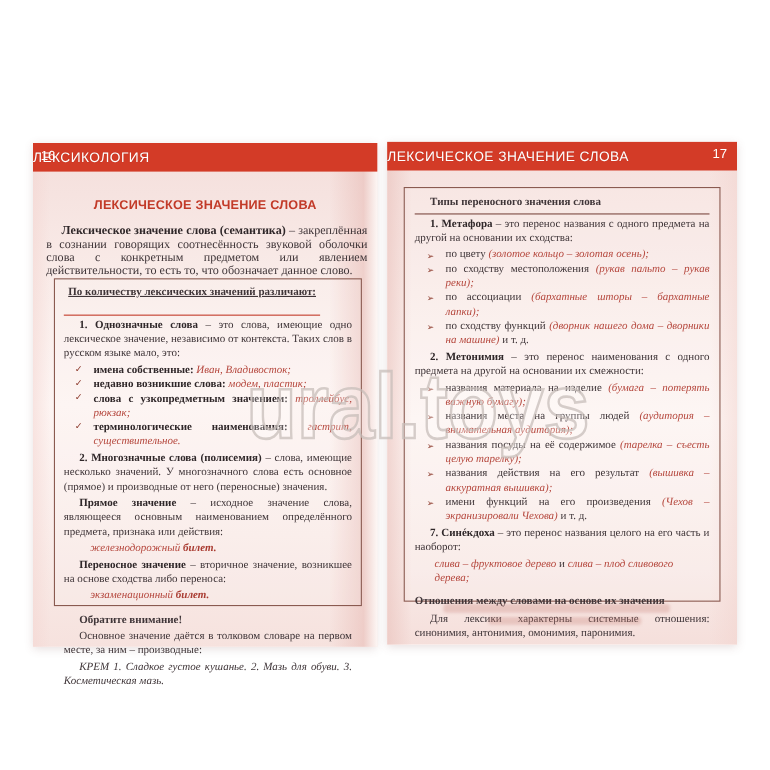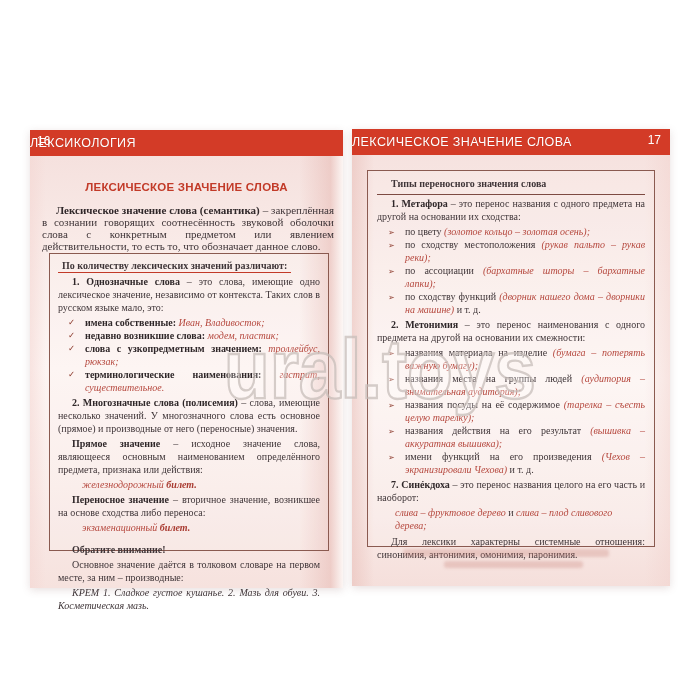--- a/index.html
+++ b/index.html
@@ -35,21 +35,21 @@
   b.lead{color:#2f2729;}
 
   
   .box{border:1px solid #8a5a50;background:rgba(255,255,255,0.12);position:absolute;}
   .box-left{left:19px;right:14px;top:123px;bottom:37px;padding:5px 8px 4px 8px;}
   .box-right{left:15px;right:15px;top:41px;bottom:39px;padding:6px 9px 4px 9px;}
   .box p{margin:0 0 2px 0;font-size:10px;line-height:13px;text-align:justify;
     text-indent:14px;color:#3f3538;}
   .box-heading{text-align:center;color:#c23a28;font-weight:bold;font-size:10.4px;
     margin:1px 2px 5px 2px;text-indent:0 !important;}
-  .box-heading .hl{border-bottom:1px solid #c23a28;padding:0 4px 0 4px;display:inline-block;}
+  .box-heading .hl{border-bottom:1px solid #c23a28;padding:0 4px 14px 4px;display:inline-block;text-decoration:underline;}
   .box-heading--ruled{border-bottom:1px solid #7d4a42;padding-bottom:4px;margin:1px 2px 6px 2px;
     text-align:center;color:#c23a28;font-weight:bold;font-size:10.4px;text-indent:0;}
 
   ul.marked{list-style:none;margin:0 0 2px 0;padding:0;}
   ul.marked li{position:relative;padding-left:27px;font-size:10px;line-height:13px;
     text-align:justify;color:#3f3538;margin:0;}
   ul.marked li .mark{position:absolute;left:10px;top:0;color:#8c3a2c;
     font-family:"DejaVu Sans",sans-serif;font-size:8.5px;}
   ul.arrows li{padding-left:28px;}
   ul.arrows li .mark{left:11px;font-size:8px;top:1px;}
@@ -139,20 +139,21 @@
         <li><span class="mark">➢</span><span>названия посуды на её содержимое </span><span class="ex">(тарелка – съесть целую тарелку);</span><span></span></li>
         <li><span class="mark">➢</span><span>названия действия на его результат </span><span class="ex">(вышивка – аккуратная вышивка);</span><span></span></li>
         <li><span class="mark">➢</span><span>имени функций на его произведения </span><span class="ex">(Чехов – экранизировали Чехова)</span><span> и т. д.</span></li>
       </ul>
 
       <p><b class="lead">7. Синéкдоха</b><span> – это перенос названия целого на его часть и наоборот:</span></p>
       <div class="syn-ex">
         <p><span class="ex">слива – фруктовое дерево</span><span> и </span><span class="ex">слива – плод сливового дерева;</span></p>
       </div>
 
+      <p class="box-heading rel-head">Отношения между словами на основе их значения</p>
       <p class="rel-text">Для лексики характерны системные отношения: синонимия, антонимия, омонимия, паронимия.</p>
     </div>
 
     <div class="bleed">
       <div class="b1"></div>
       <div class="b2"></div>
     </div>
   </div>
 
   <svg class="watermark" viewBox="0 0 320 100" xmlns="http://www.w3.org/2000/svg">

